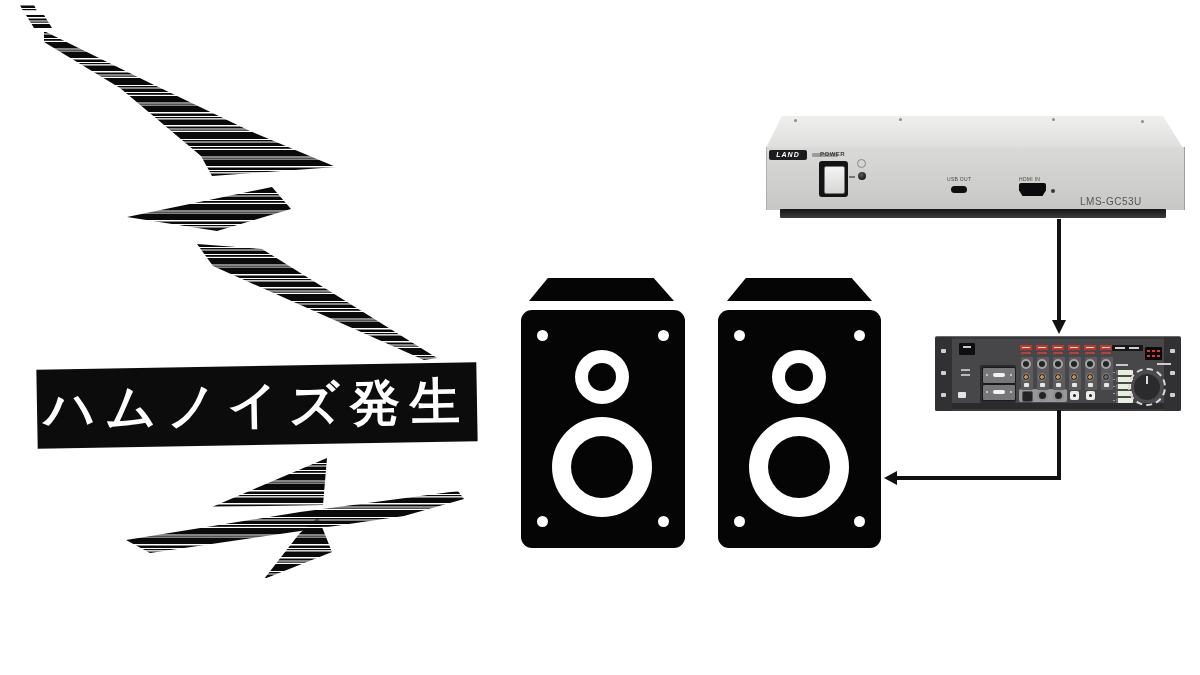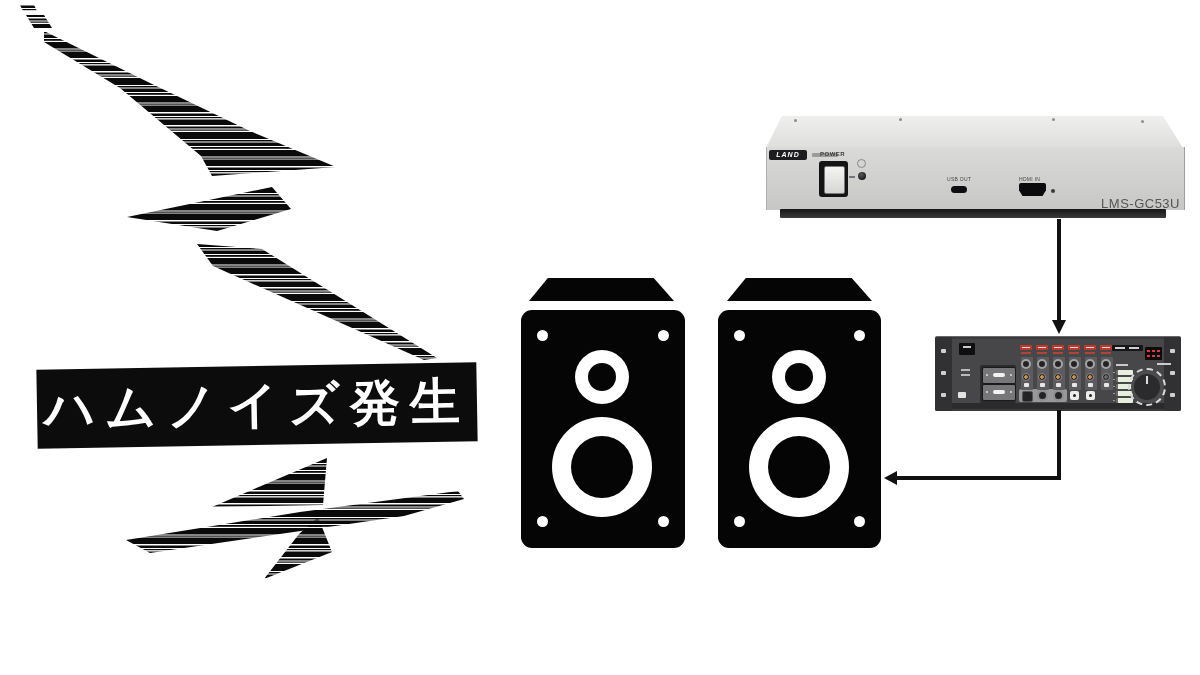--- a/index.html
+++ b/index.html
@@ -47,21 +47,21 @@
                     background:linear-gradient(#f4f4f2,#d6d6d4);border:1px solid #7a7a78;}
   .lms-led-ring{position:absolute;left:857px;top:159px;width:7px;height:7px;border-radius:50%;border:1.5px solid #88888a;}
   .lms-led-dash{position:absolute;left:849px;top:176px;width:6px;height:2px;background:#77777a;}
   .lms-led{position:absolute;left:858px;top:172px;width:8px;height:8px;border-radius:50%;
            background:radial-gradient(circle at 40% 35%,#5a5a5c,#1d1d1f 70%);}
   .port-label{position:absolute;font-size:5px;color:#48484a;letter-spacing:.3px;}
   .usb-port{position:absolute;left:951px;top:186px;width:16px;height:7px;background:#0f0f11;border-radius:3.5px;}
   .hdmi-port{position:absolute;left:1019px;top:183px;width:27px;height:13px;background:#0b0b0d;border-radius:2px;
              clip-path:polygon(0 0,100% 0,100% 55%,87% 100%,13% 100%,0 55%);}
   .hdmi-dot{position:absolute;left:1051px;top:189px;width:4px;height:4px;border-radius:50%;background:#3a3a3c;}
-  .lms-model{position:absolute;left:1080px;top:196px;width:100px;text-align:right;font-size:13px;color:#555557;letter-spacing:.5px;}
+  .lms-model{position:absolute;left:1080px;top:196px;width:100px;font-size:10px;color:#555557;letter-spacing:.5px;}
 
   
   .mixer{position:absolute;left:935px;top:336px;width:246px;height:74px;background:#3a3a3c;
          border-top:1px solid #68686a;border-radius:2px;}
   .ear{position:absolute;top:0;width:17px;height:74px;background:#313133;}
   .ear.l{left:0;border-radius:2px 0 0 2px;} .ear.r{left:229px;border-radius:0 2px 2px 0;}
   .hole{position:absolute;left:6px;width:5px;height:4px;background:#cfcfcf;border-radius:1px;}
   .mx-panel{position:absolute;left:17px;top:2px;width:212px;height:66px;background:#47474a;}
   .mx-bottom{position:absolute;left:17px;top:66px;width:212px;height:6px;background:#2b2b2d;}
   .mx-power{position:absolute;left:24px;top:6px;width:16px;height:12px;background:#0f0f11;border-radius:1px;}

